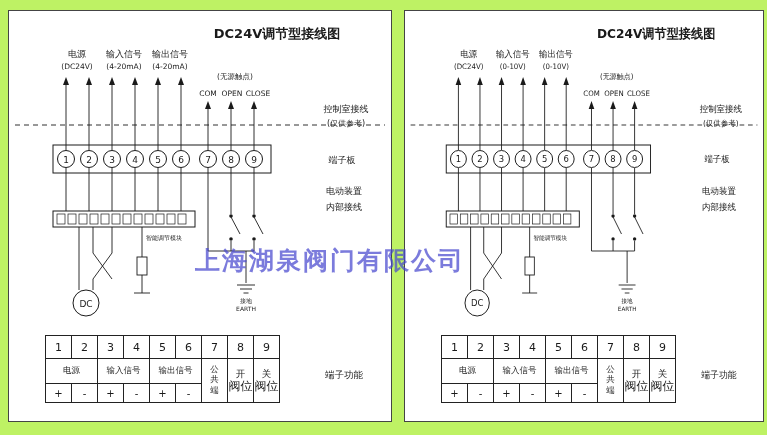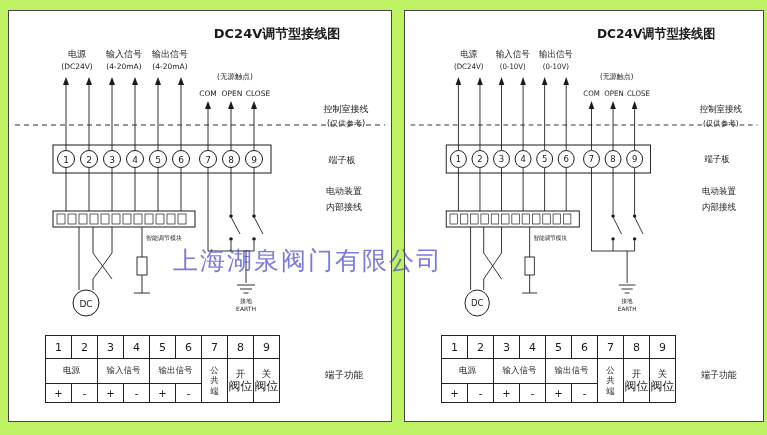--- a/index.html
+++ b/index.html
@@ -9,24 +9,24 @@
   .panel-left{left:8px;width:382px;}
   .panel-right{left:404px;width:358px;}
   .panel svg{position:absolute;left:0;top:0;width:100%;height:100%;}
   svg text{fill:#1a1a1a;}
   .fn-table{position:absolute;left:36px;top:324px;border-collapse:collapse;background:#fff;}
   .fn-table td{border:1px solid #222;width:25px;min-width:25px;max-width:25px;
                padding:0;text-align:center;vertical-align:middle;overflow:hidden;}
   .num-row td{height:22px;font-size:11px;}
   .label-row td{height:24px;font-size:8.5px;}
   .sign-row td{height:18px;font-size:10px;}
-  .stack{width:10px;margin:0 auto;word-break:break-all;line-height:1.2;font-size:8.5px;}
+  .stack{width:10px;margin:0 auto;word-break:break-all;line-height:1.2;font-size:8.5px;font-family:Liberation Mono, monospace;}
   .cell-main{font-size:9.5px;line-height:1.2;}
   .cell-sub{font-size:12px;line-height:1.1;}
-  .watermark{position:absolute;left:173px;top:244px;font-size:25px;font-weight:normal;
+  .watermark{position:absolute;left:195px;top:244px;font-size:25px;font-weight:bold;
              letter-spacing:2px;white-space:nowrap;z-index:10;pointer-events:none;
              color:rgba(72,72,206,0.72);}
 </style>
 </head>
 <body>
 
 <div class="page">
 
   <div class="panel panel-left">
     <svg viewBox="0 0 382 410" preserveAspectRatio="none">

